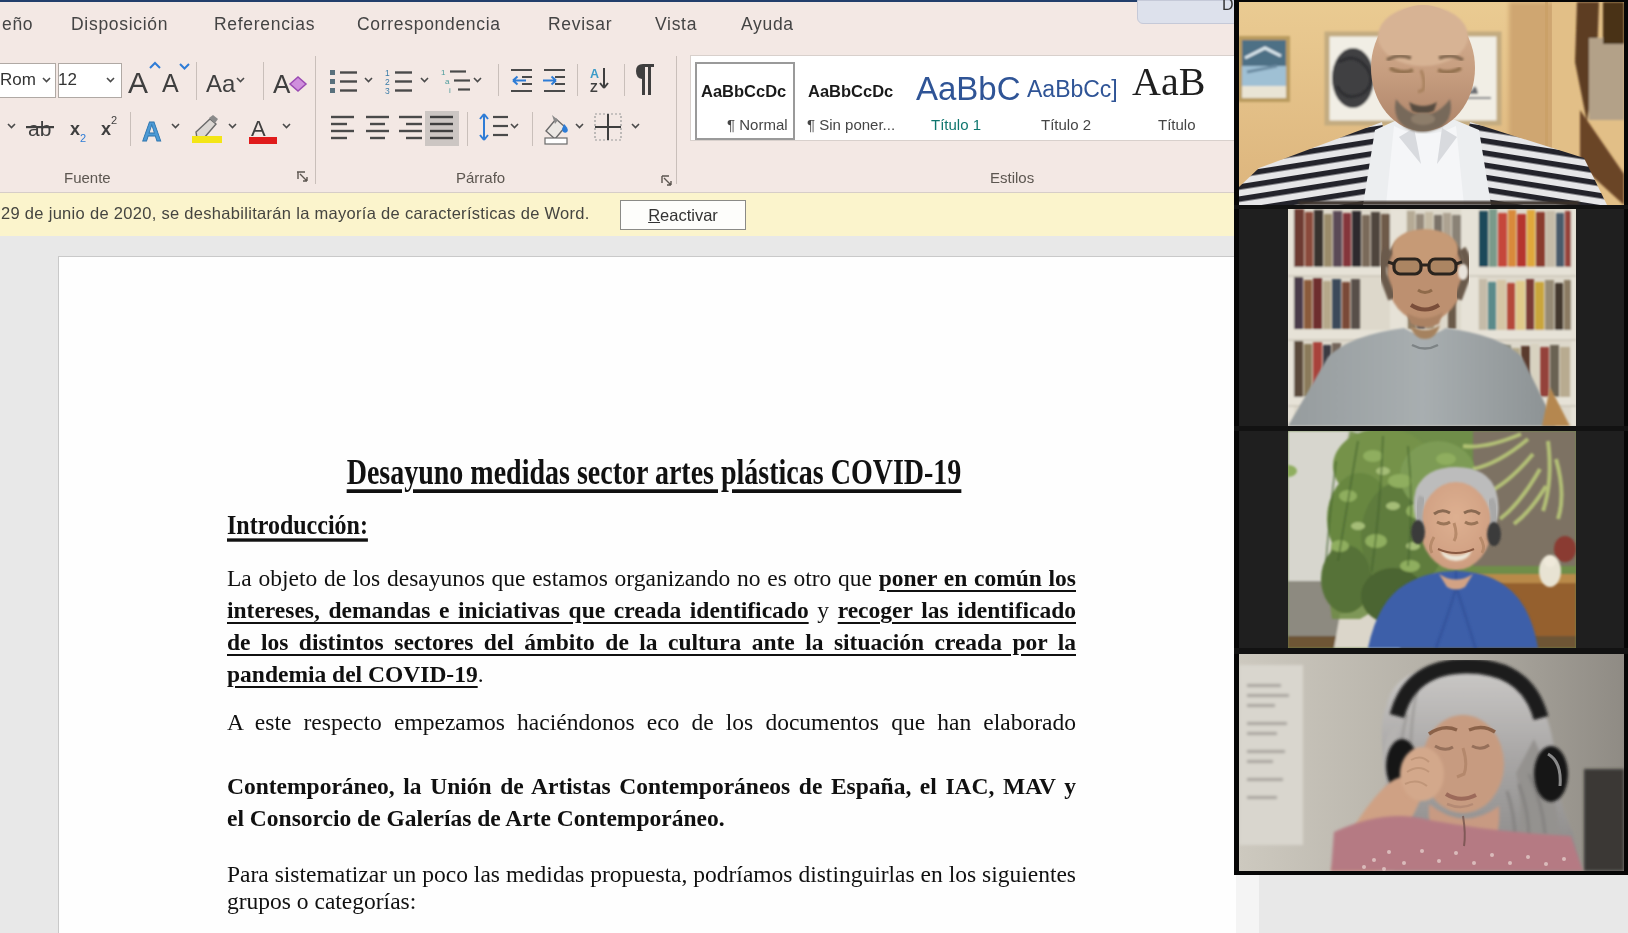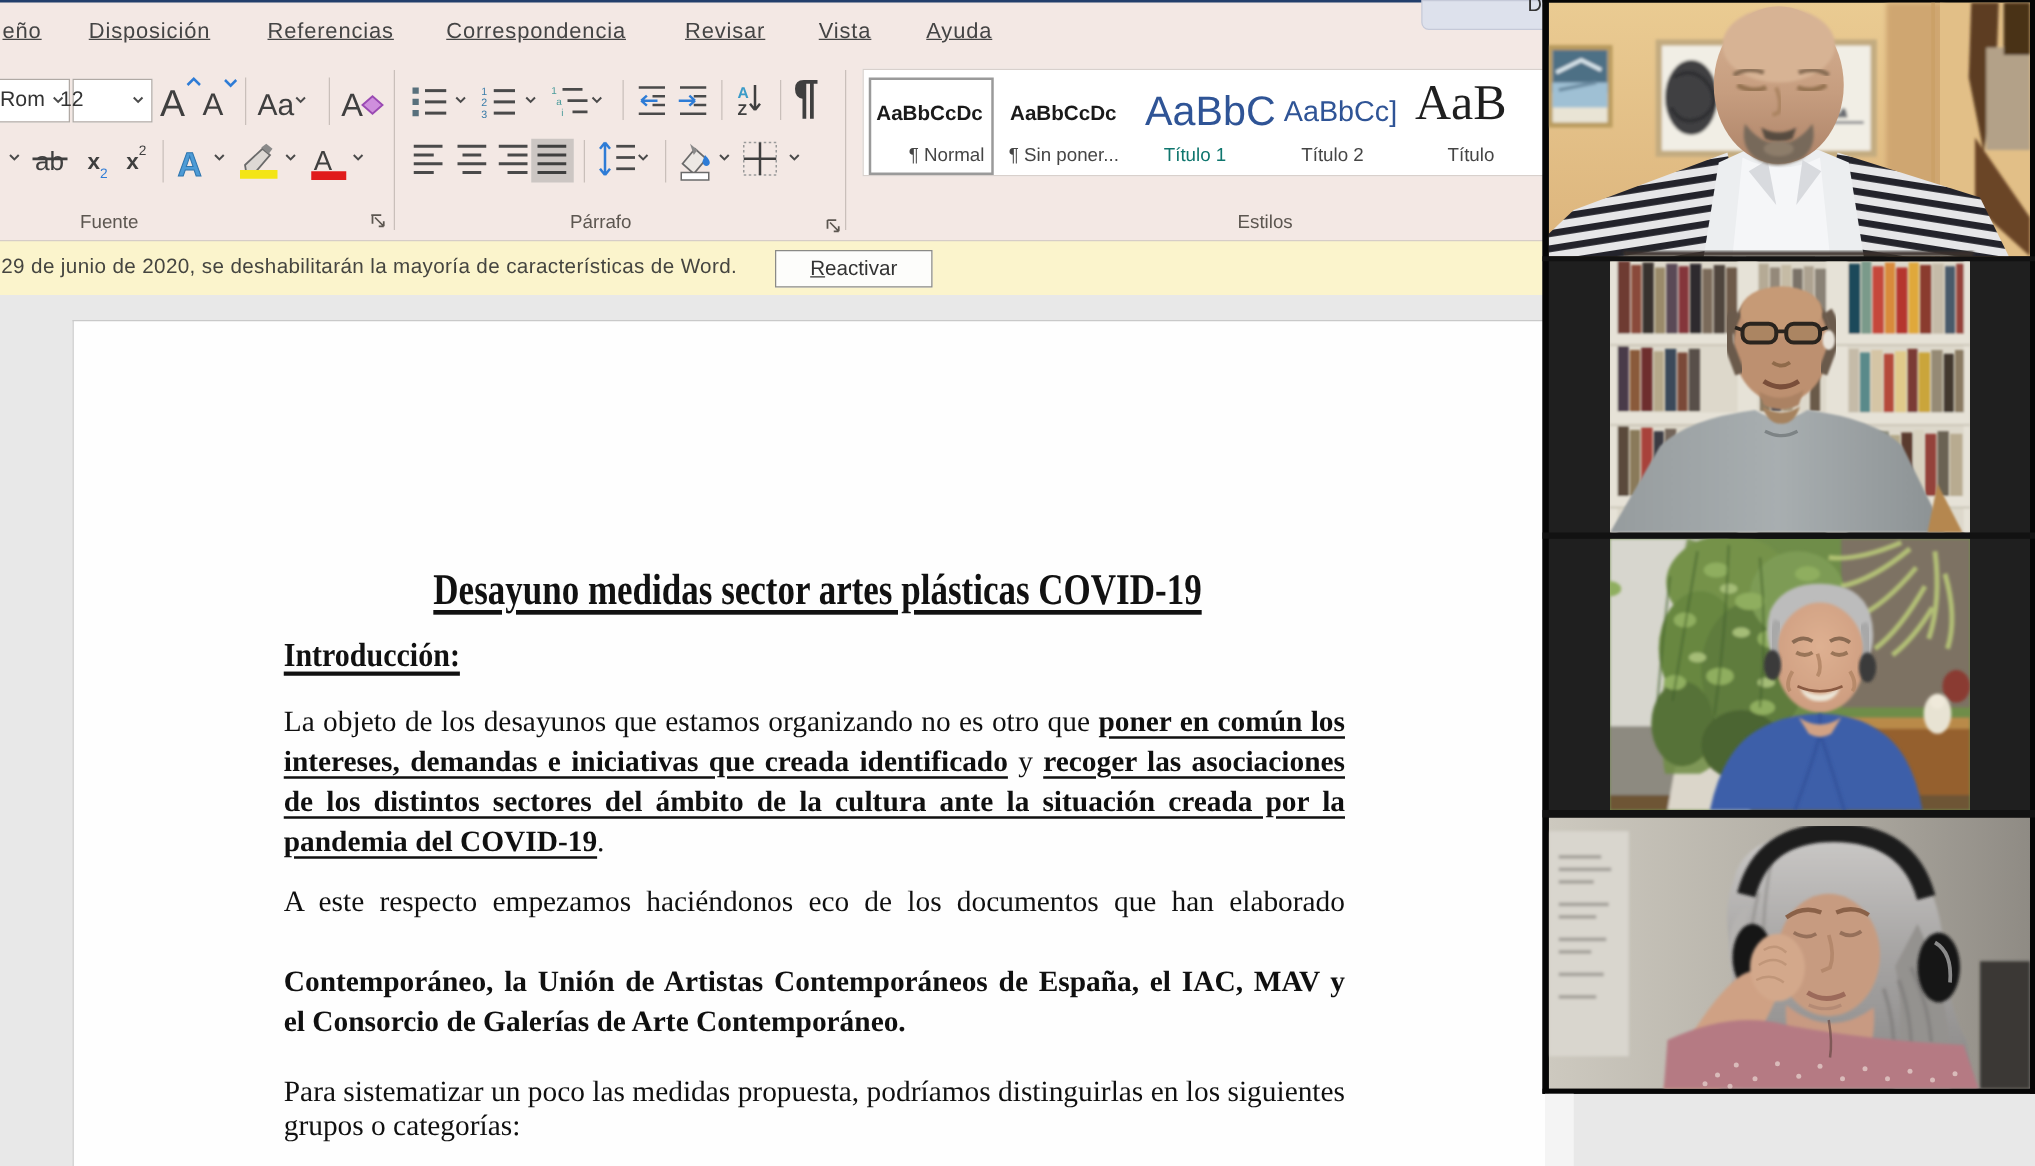--- a/index.html
+++ b/index.html
@@ -1,20 +1,20 @@
 <!DOCTYPE html>
 <html><head>
 <meta charset="utf-8">
 <style>
 html,body{margin:0;padding:0;}
 body{width:1628px;height:933px;overflow:hidden;font-family:"Liberation Sans",sans-serif;}
 #app{position:absolute;top:0;left:0;width:1628px;height:933px;background:#e8e8e8;overflow:hidden;}
 #ribbon{position:absolute;top:0;left:0;width:1236px;height:192px;background:#f3e8e4;}
 #topline{position:absolute;top:0;left:0;width:1236px;height:2px;background:#223e6b;}
-.tab{position:absolute;top:14px;font-size:17.5px;color:#444;letter-spacing:0.04em;text-decoration:underline;}
+.tab{position:absolute;top:14px;font-size:17.5px;color:#444;letter-spacing:0.04em;}
 #ribbon .sep{position:absolute;background:#c9bfba;width:1px;}
 .glabel{position:absolute;top:169px;font-size:15px;color:#5c5650;}
 .wbox{position:absolute;background:#fff;border:1px solid #b0a9a4;box-sizing:border-box;}
 #msgbar{position:absolute;top:192px;left:0;width:1236px;height:43px;background:#fbf4cc;border-top:1px solid #d6cdc8;}
 #msgbar .txt{position:absolute;left:1px;top:11px;font-size:16.5px;color:#454540;letter-spacing:0.3px;}
 #reactivar{position:absolute;left:620px;top:7px;width:126px;height:30px;background:#fdfdfb;border:1px solid #8a8a86;box-sizing:border-box;text-align:center;font-size:16.5px;color:#333;line-height:28px;}
 #page{position:absolute;top:256px;left:58px;width:1192px;height:677px;background:#fefefe;border-left:1px solid #c9c9c9;border-top:1px solid #c9c9c9;box-sizing:border-box;}
 .ds{font-family:"Liberation Serif",serif;position:absolute;color:#111;}
 .jl{text-align:justify;text-align-last:justify;}
 .doc-line{position:absolute;left:227px;width:849px;font-family:"Liberation Serif",serif;font-size:23.5px;line-height:32px;color:#101010;white-space:nowrap;}
@@ -49,21 +49,21 @@
 <div class="sep" style="left:467px;top:112px;height:34px"></div>
 <div class="sep" style="left:532px;top:112px;height:34px"></div>
 
 <span class="glabel" style="left:64px">Fuente</span>
 <span class="glabel" style="left:456px">Párrafo</span>
 <span class="glabel" style="left:990px">Estilos</span>
 
 <div class="wbox" style="left:-12px;top:63px;width:68px;height:35px"></div>
 <div class="wbox" style="left:58px;top:63px;width:64px;height:35px"></div>
 <span style="position:absolute;left:0px;top:70px;font-size:17px;color:#333">Rom</span>
-<span style="position:absolute;left:48px;top:70px;font-size:17px;color:#333">12</span>
+<span style="position:absolute;left:58px;top:70px;font-size:17px;color:#333">12</span>
 
 <div id="stylegal" style="position:absolute;left:690px;top:55px;width:546px;height:86px;background:#fff;border:1px solid #d8d0cc;box-sizing:border-box;"></div>
 <div id="selstyle" style="position:absolute;left:695px;top:62px;width:100px;height:78px;border:2px solid #9a9a9a;background:#fff;box-sizing:border-box;"></div>
 </div>
 
 <span style="position:absolute;left:701px;top:82px;font-size:16.5px;color:#1a1a1a;font-weight:bold;letter-spacing:0px;font-family:'Liberation Sans';">AaBbCcDc</span>
 <span style="position:absolute;left:707px;top:116px;font-size:15px;color:#454545;margin-left:20px;">¶ Normal</span>
 <span style="position:absolute;left:808px;top:82px;font-size:16.5px;color:#1a1a1a;font-weight:bold;">AaBbCcDc</span>
 <span style="position:absolute;left:807px;top:116px;font-size:15px;color:#454545;">¶ Sin poner...</span>
 <span style="position:absolute;left:916px;top:70px;font-size:33px;color:#2f5496;font-family:'Liberation Sans';">AaBbC</span>
@@ -239,21 +239,21 @@
 </g>
 </svg>
 <div id="msgbar">
 <span class="txt">29 de junio de 2020, se deshabilitarán la mayoría de características de Word.</span>
 <div id="reactivar"><u>R</u>eactivar</div>
 </div>
 <div id="page"></div>
 <div class="ds" style="left:58px;top:453px;width:1192px;text-align:center;font-size:28px;line-height:32px;font-weight:bold;transform:scaleY(1.25);transform-origin:0 0;"><u style="text-decoration-thickness:2.5px;text-underline-offset:4px;">Desayuno medidas sector artes plásticas COVID-19</u></div>
 <div class="ds" style="left:227px;top:507px;font-size:24px;line-height:32px;font-weight:bold;transform:scaleY(1.12);transform-origin:0 0;"><u style="text-decoration-thickness:2.5px;text-underline-offset:3.5px;">Introducción:</u></div>
 <div class="doc-line jl" style="top:562px;">La objeto de los desayunos que estamos organizando no es otro que <b><u>poner en común los</u></b></div>
-<div class="doc-line jl" style="top:594px;"><b><u>intereses, demandas e iniciativas que creada identificado</u></b> y <b><u>recoger las asociaciones</u></b></div>
+<div class="doc-line jl" style="top:594px;"><b><u>intereses, demandas e iniciativas que creada identificado</u></b> y <b><u>recoger las identificado</u></b></div>
 <div class="doc-line jl" style="top:626px;"><b><u>de los distintos sectores del ámbito de la cultura ante la situación creada por la</u></b></div>
 <div class="doc-line" style="top:658px;"><b><u>pandemia del COVID-19</u></b>.</div>
 <div class="doc-line jl" style="top:706px;">A este respecto empezamos haciéndonos eco de los documentos que han elaborado</div>
 <div class="doc-line jl" style="top:770px;"><b>Contemporáneo, la Unión de Artistas Contemporáneos de España, el IAC, MAV y</b></div>
 <div class="doc-line" style="top:802px;"><b>el Consorcio de Galerías de Arte Contemporáneo.</b></div>
 <div class="doc-line jl" style="top:812px;margin-top:46px;">Para sistematizar un poco las medidas propuesta, podríamos distinguirlas en los siguientes</div>
 <div class="doc-line" style="top:885px;">grupos o categorías:</div>
 
 <div id="tooltipDe">
       <span>De</span>

